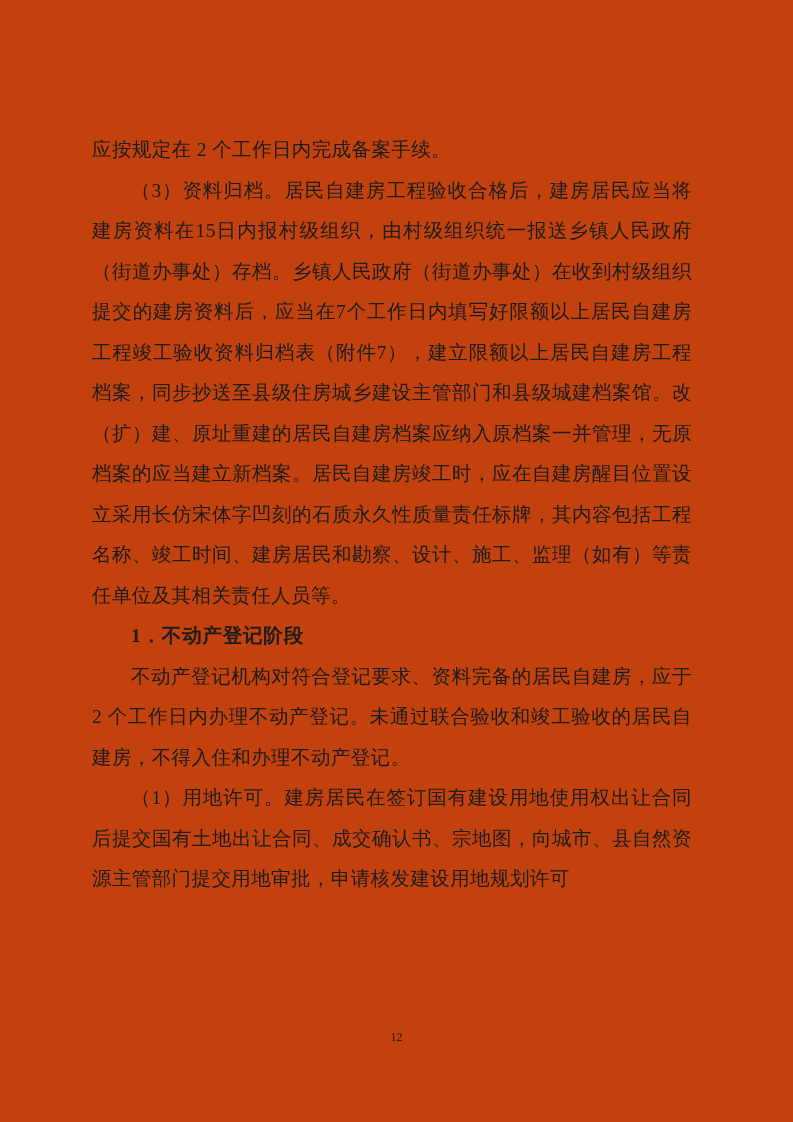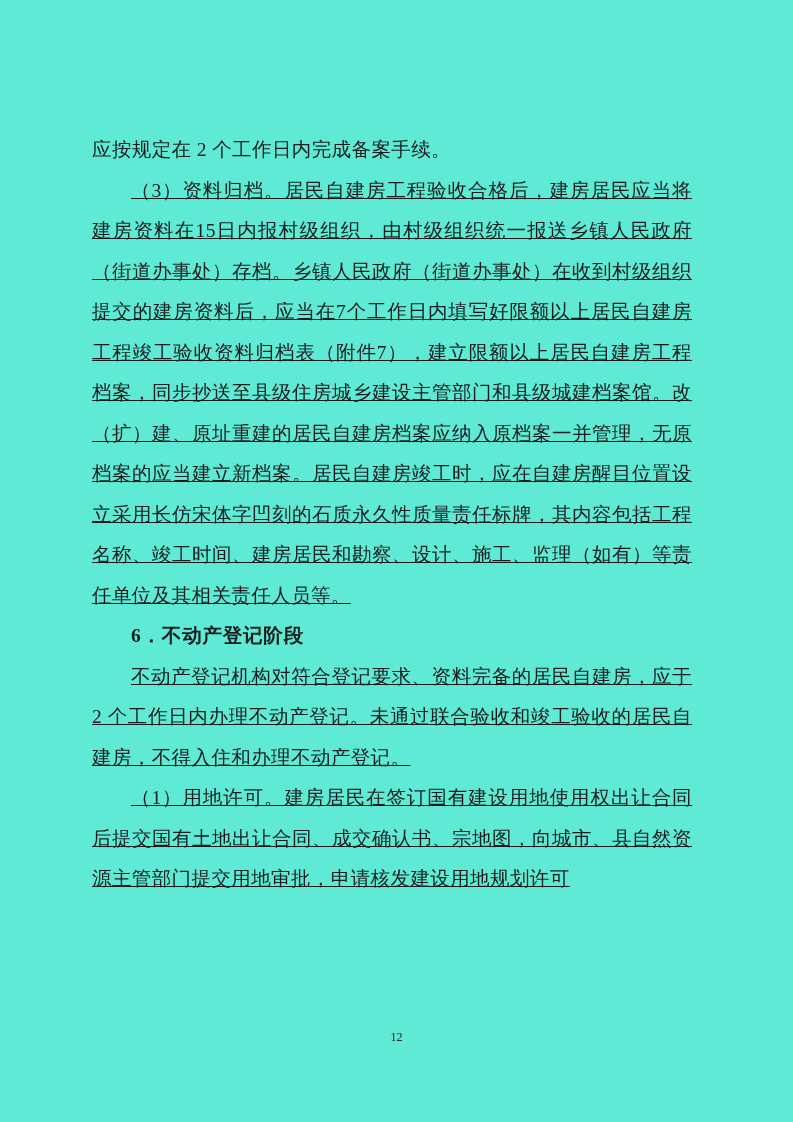--- a/index.html
+++ b/index.html
@@ -4,21 +4,21 @@
 <style>
   html, body {
     margin: 0;
     padding: 0;
     background: #ffffff;
   }
   .page {
     position: relative;
     width: 793px;
     height: 1122px;
-    background: #5eead4;
+    background: #c2410c;
     box-sizing: border-box;
     overflow: hidden;
     font-family: "Liberation Serif", "DejaVu Serif", serif;
     color: #16181a;
   }
   .content {
     position: absolute;
     left: 92px;
     top: 130px;
     width: 600px;
@@ -27,21 +27,20 @@
     margin: 0;
     font-size: 19.5px;
     line-height: 40.5px;
     letter-spacing: 0.4px;
     text-align: justify;
     text-justify: inter-ideograph;
     color: #1a1c1e;
   }
   p.indent {
     text-indent: 39px;
-    text-decoration: underline;
   }
   p.heading {
     font-weight: bold;
     text-indent: 39px;
     letter-spacing: 1.2px;
   }
   p.heading-sub {
     font-weight: bold;
     text-indent: 39px;
     letter-spacing: 0.8px;
@@ -57,18 +56,18 @@
     color: #1a1c1e;
   }
 </style>
 </head>
 <body>
 
 <div class="page">
   <div class="content">
     <p class="plain">应按规定在 2 个工作日内完成备案手续。</p>
     <p class="indent">（3）资料归档。居民自建房工程验收合格后，建房居民应当将建房资料在15日内报村级组织，由村级组织统一报送乡镇人民政府（街道办事处）存档。乡镇人民政府（街道办事处）在收到村级组织提交的建房资料后，应当在7个工作日内填写好限额以上居民自建房工程竣工验收资料归档表（附件7），建立限额以上居民自建房工程档案，同步抄送至县级住房城乡建设主管部门和县级城建档案馆。改（扩）建、原址重建的居民自建房档案应纳入原档案一并管理，无原档案的应当建立新档案。居民自建房竣工时，应在自建房醒目位置设立采用长仿宋体字凹刻的石质永久性质量责任标牌，其内容包括工程名称、竣工时间、建房居民和勘察、设计、施工、监理（如有）等责任单位及其相关责任人员等。</p>
-    <p class="heading-sub">6．不动产登记阶段</p>
+    <p class="heading-sub">1．不动产登记阶段</p>
     <p class="indent">不动产登记机构对符合登记要求、资料完备的居民自建房，应于 2 个工作日内办理不动产登记。未通过联合验收和竣工验收的居民自建房，不得入住和办理不动产登记。</p>
     <p class="indent">（1）用地许可。建房居民在签订国有建设用地使用权出让合同后提交国有土地出让合同、成交确认书、宗地图，向城市、县自然资源主管部门提交用地审批，申请核发建设用地规划许可</p>
   </div>
   <div class="pagenum">12</div>
 </div>
 
 </body></html>

